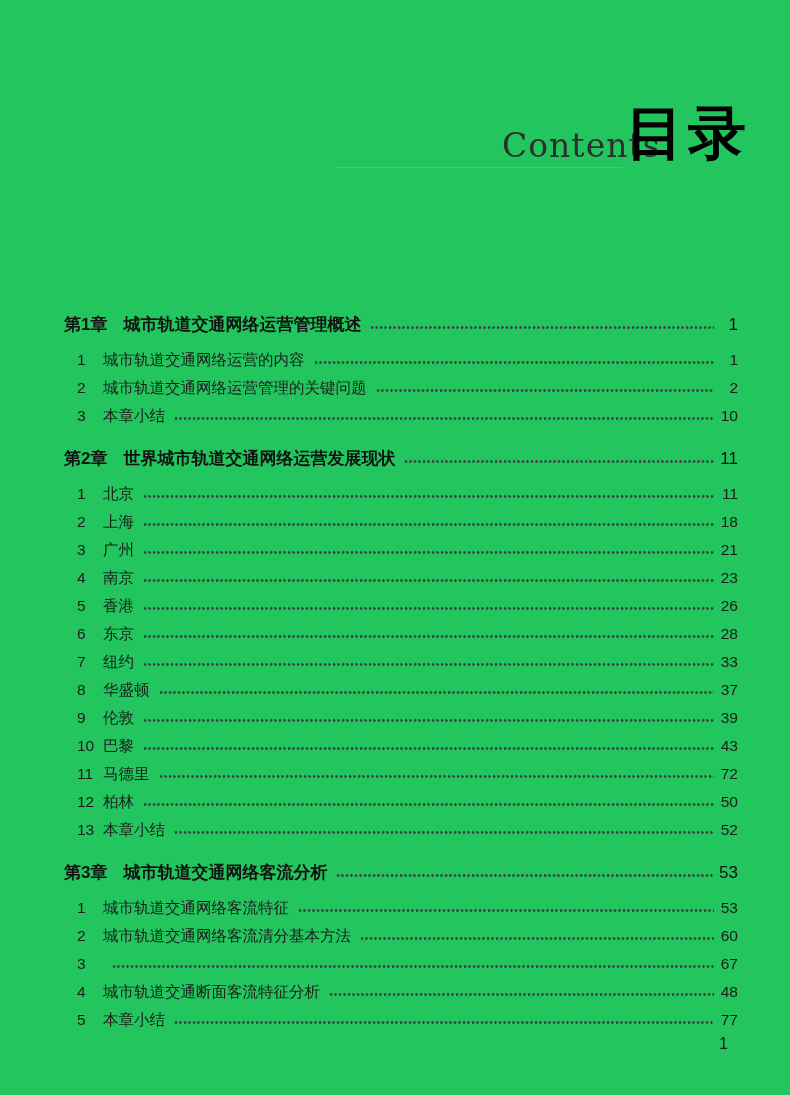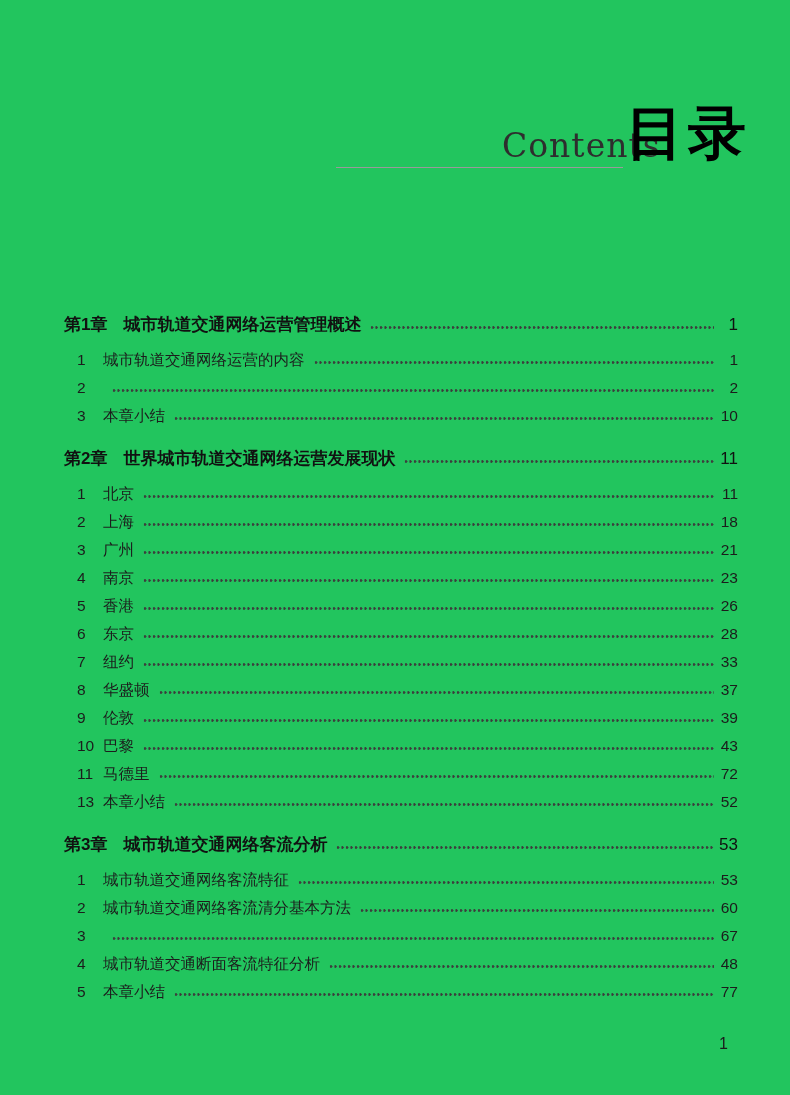--- a/index.html
+++ b/index.html
@@ -118,20 +118,21 @@
         <span class="page-num">1</span>
       </div>
       <div class="row item-row">
         <span class="item-num">1</span>
         <span class="item-label">城市轨道交通网络运营的内容</span>
         <span class="leader"></span>
         <span class="page-num">1</span>
       </div>
       <div class="row item-row">
         <span class="item-num">2</span>
+        <span class="item-label">城市轨道交通网络运营管理的关键问题</span>
         <span class="leader"></span>
         <span class="page-num">2</span>
       </div>
       <div class="row item-row">
         <span class="item-num">3</span>
         <span class="item-label">本章小结</span>
         <span class="leader"></span>
         <span class="page-num">10</span>
       </div>
       <div class="row chapter-row">
@@ -200,20 +201,26 @@
         <span class="leader"></span>
         <span class="page-num">43</span>
       </div>
       <div class="row item-row">
         <span class="item-num">11</span>
         <span class="item-label">马德里</span>
         <span class="leader"></span>
         <span class="page-num">72</span>
       </div>
       <div class="row item-row">
+        <span class="item-num">12</span>
+        <span class="item-label">柏林</span>
+        <span class="leader"></span>
+        <span class="page-num">50</span>
+      </div>
+      <div class="row item-row">
         <span class="item-num">13</span>
         <span class="item-label">本章小结</span>
         <span class="leader"></span>
         <span class="page-num">52</span>
       </div>
       <div class="row chapter-row">
         <span class="chapter-num">第3章</span>
         <span class="chapter-title">城市轨道交通网络客流分析</span>
         <span class="leader"></span>
         <span class="page-num">53</span>

